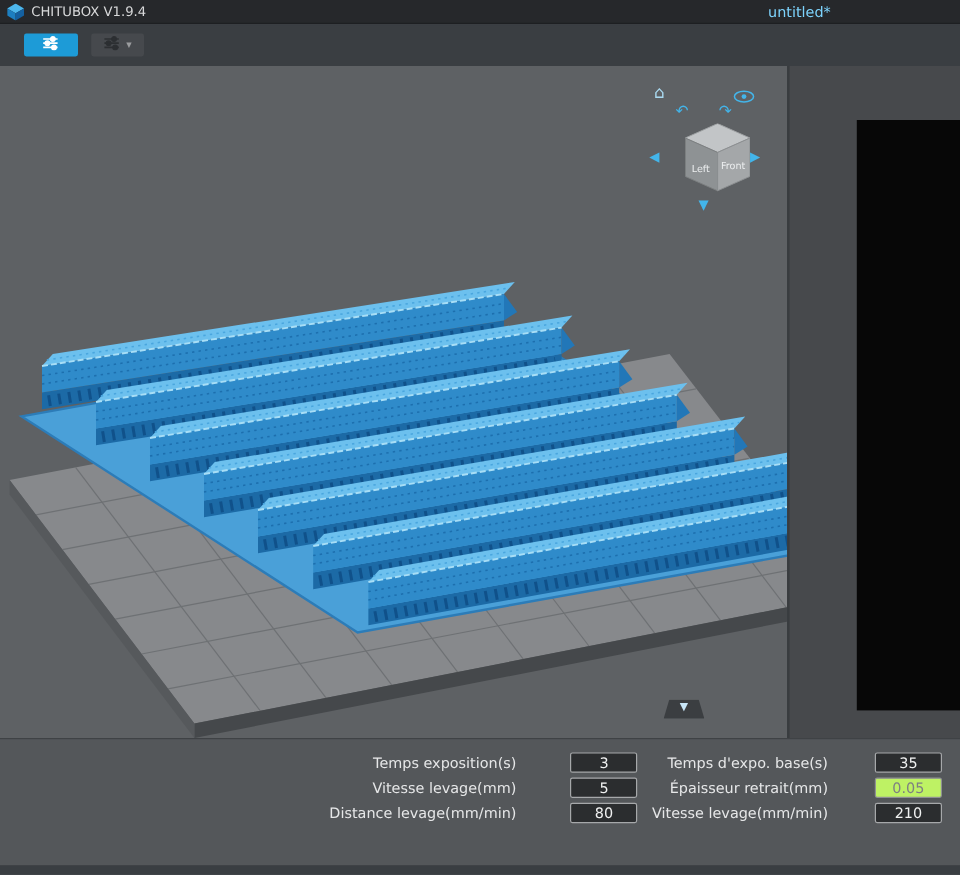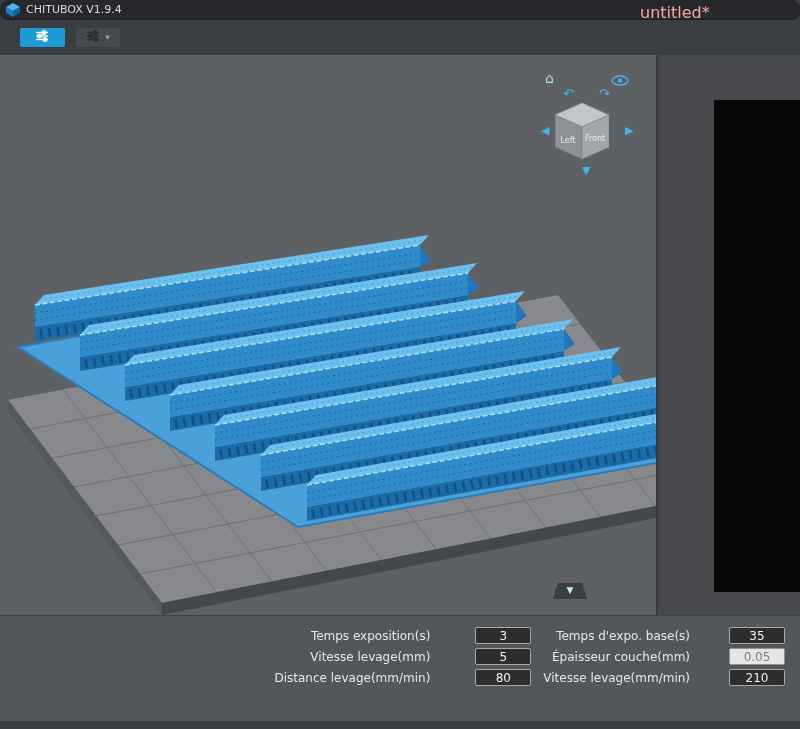--- a/index.html
+++ b/index.html
@@ -9,25 +9,25 @@
     background:#3a3e42;
     color:#e6e7e8;
     position:relative;
     width:800px; height:729px;
   }
 
   
   .title-bar {
     position:absolute; left:0; top:0; width:800px; height:20px;
     background:#26282b; border-bottom:1px solid #1d1f22;
-    display:flex; align-items:center;border-radius:8px;
+    display:flex; align-items:center;
   }
   .app-logo { margin-left:6px; display:flex; align-items:center; }
   .app-title { font-size:11px; color:#d8d9da; margin-left:6px; }
-  .doc-title { position:absolute; left:640px; top:3px; font-size:16px; color:#fca5a5; }
+  .doc-title { position:absolute; left:640px; top:3px; font-size:12px; color:#7dd3fc; }
 
   
   .toolbar {
     position:absolute; left:0; top:21px; width:800px; height:34px;
     background:#3a3e42;
   }
   .tb-btn {
     position:absolute; top:7px; height:19px; border:none; border-radius:2px;
     display:flex; align-items:center; justify-content:center; cursor:pointer;
   }
@@ -49,21 +49,21 @@
   
   .nav-overlay { position:absolute; left:535px; top:8px; width:106px; height:118px; }
   .nav-glyph { position:absolute; color:#43b5ea; line-height:1; cursor:pointer; }
   .home-btn   { left:10px; top:8px;  font-size:14px; color:#a9d9f0; }
   .rot-left   { left:28px; top:24px; font-size:13px; }
   .rot-right  { left:64px; top:24px; font-size:13px; }
   .arr-left   { left:6px;  top:62px; font-size:11px; }
   .arr-right  { left:90px; top:62px; font-size:11px; }
   .arr-down   { left:47px; top:102px; font-size:11px; }
   .eye-btn    { left:76px; top:10px; cursor:pointer; }
-  .nav-cube   { position:absolute; left:20px; top:40px; cursor:pointer; }
+  .nav-cube   { position:absolute; left:36px; top:40px; cursor:pointer; }
   .cube-label { font-size:8px; fill:#eceeef; text-anchor:middle; }
 
   
   .collapse-tab {
     position:absolute; left:553px; top:528px; width:34px; height:16px;
     background:#3b3e41; clip-path:polygon(14% 0, 86% 0, 100% 100%, 0 100%);
     text-align:center; line-height:15px; font-size:9px; color:#c8e6f8; cursor:pointer;
   }
 
   
@@ -86,21 +86,21 @@
     display:grid; grid-template-columns:auto 101px auto 95px;
     row-gap:4px; align-items:center;
   }
   .lbl { justify-self:end; font-size:12px; color:#e6e7e8; white-space:nowrap; padding-left:12px; }
   .field {
     justify-self:end; width:56px; height:17px;
     background:#2b2d2f; border:1px solid #a6a8aa; border-radius:2px;
     color:#f0f1f1; font-size:12px; text-align:center;
     font-family:"DejaVu Sans", sans-serif; outline:none;
   }
-  .field.disabled { color:#7e8082; border-color:#8f9193; background:#e5e5e5; }
+  .field.disabled { color:#7e8082; border-color:#8f9193; background:#bef264; }
 </style>
 </head>
 <body>
 
 <div class="title-bar">
   <span class="app-logo">
     <svg width="14" height="14" viewBox="0 0 14 14">
       <polygon points="7,0 14,4 7,8 0,4" fill="#4db7ec"></polygon>
       <polygon points="0,4 7,8 7,14 0,10" fill="#1d7fc0"></polygon>
       <polygon points="14,4 7,8 7,14 14,10" fill="#1460a0"></polygon>
@@ -265,21 +265,21 @@
 
 <div class="bottom-panel">
   <div class="settings-form">
     <span class="lbl">Temps exposition(s)</span>
     <input class="field" value="3" style="">
     <span class="lbl">Temps d'expo. base(s)</span>
     <input class="field" value="35" style="">
 
     <span class="lbl">Vitesse levage(mm)</span>
     <input class="field" value="5" style="">
-    <span class="lbl">Épaisseur couche(mm)</span>
+    <span class="lbl">Épaisseur retrait(mm)</span>
     <input class="field disabled" readonly="" value="0.05" style="">
 
     <span class="lbl">Distance levage(mm/min)</span>
     <input class="field" value="80" style="">
     <span class="lbl">Vitesse levage(mm/min)</span>
     <input class="field" value="210" style="">
   </div>
 </div>
 
 </body></html>

